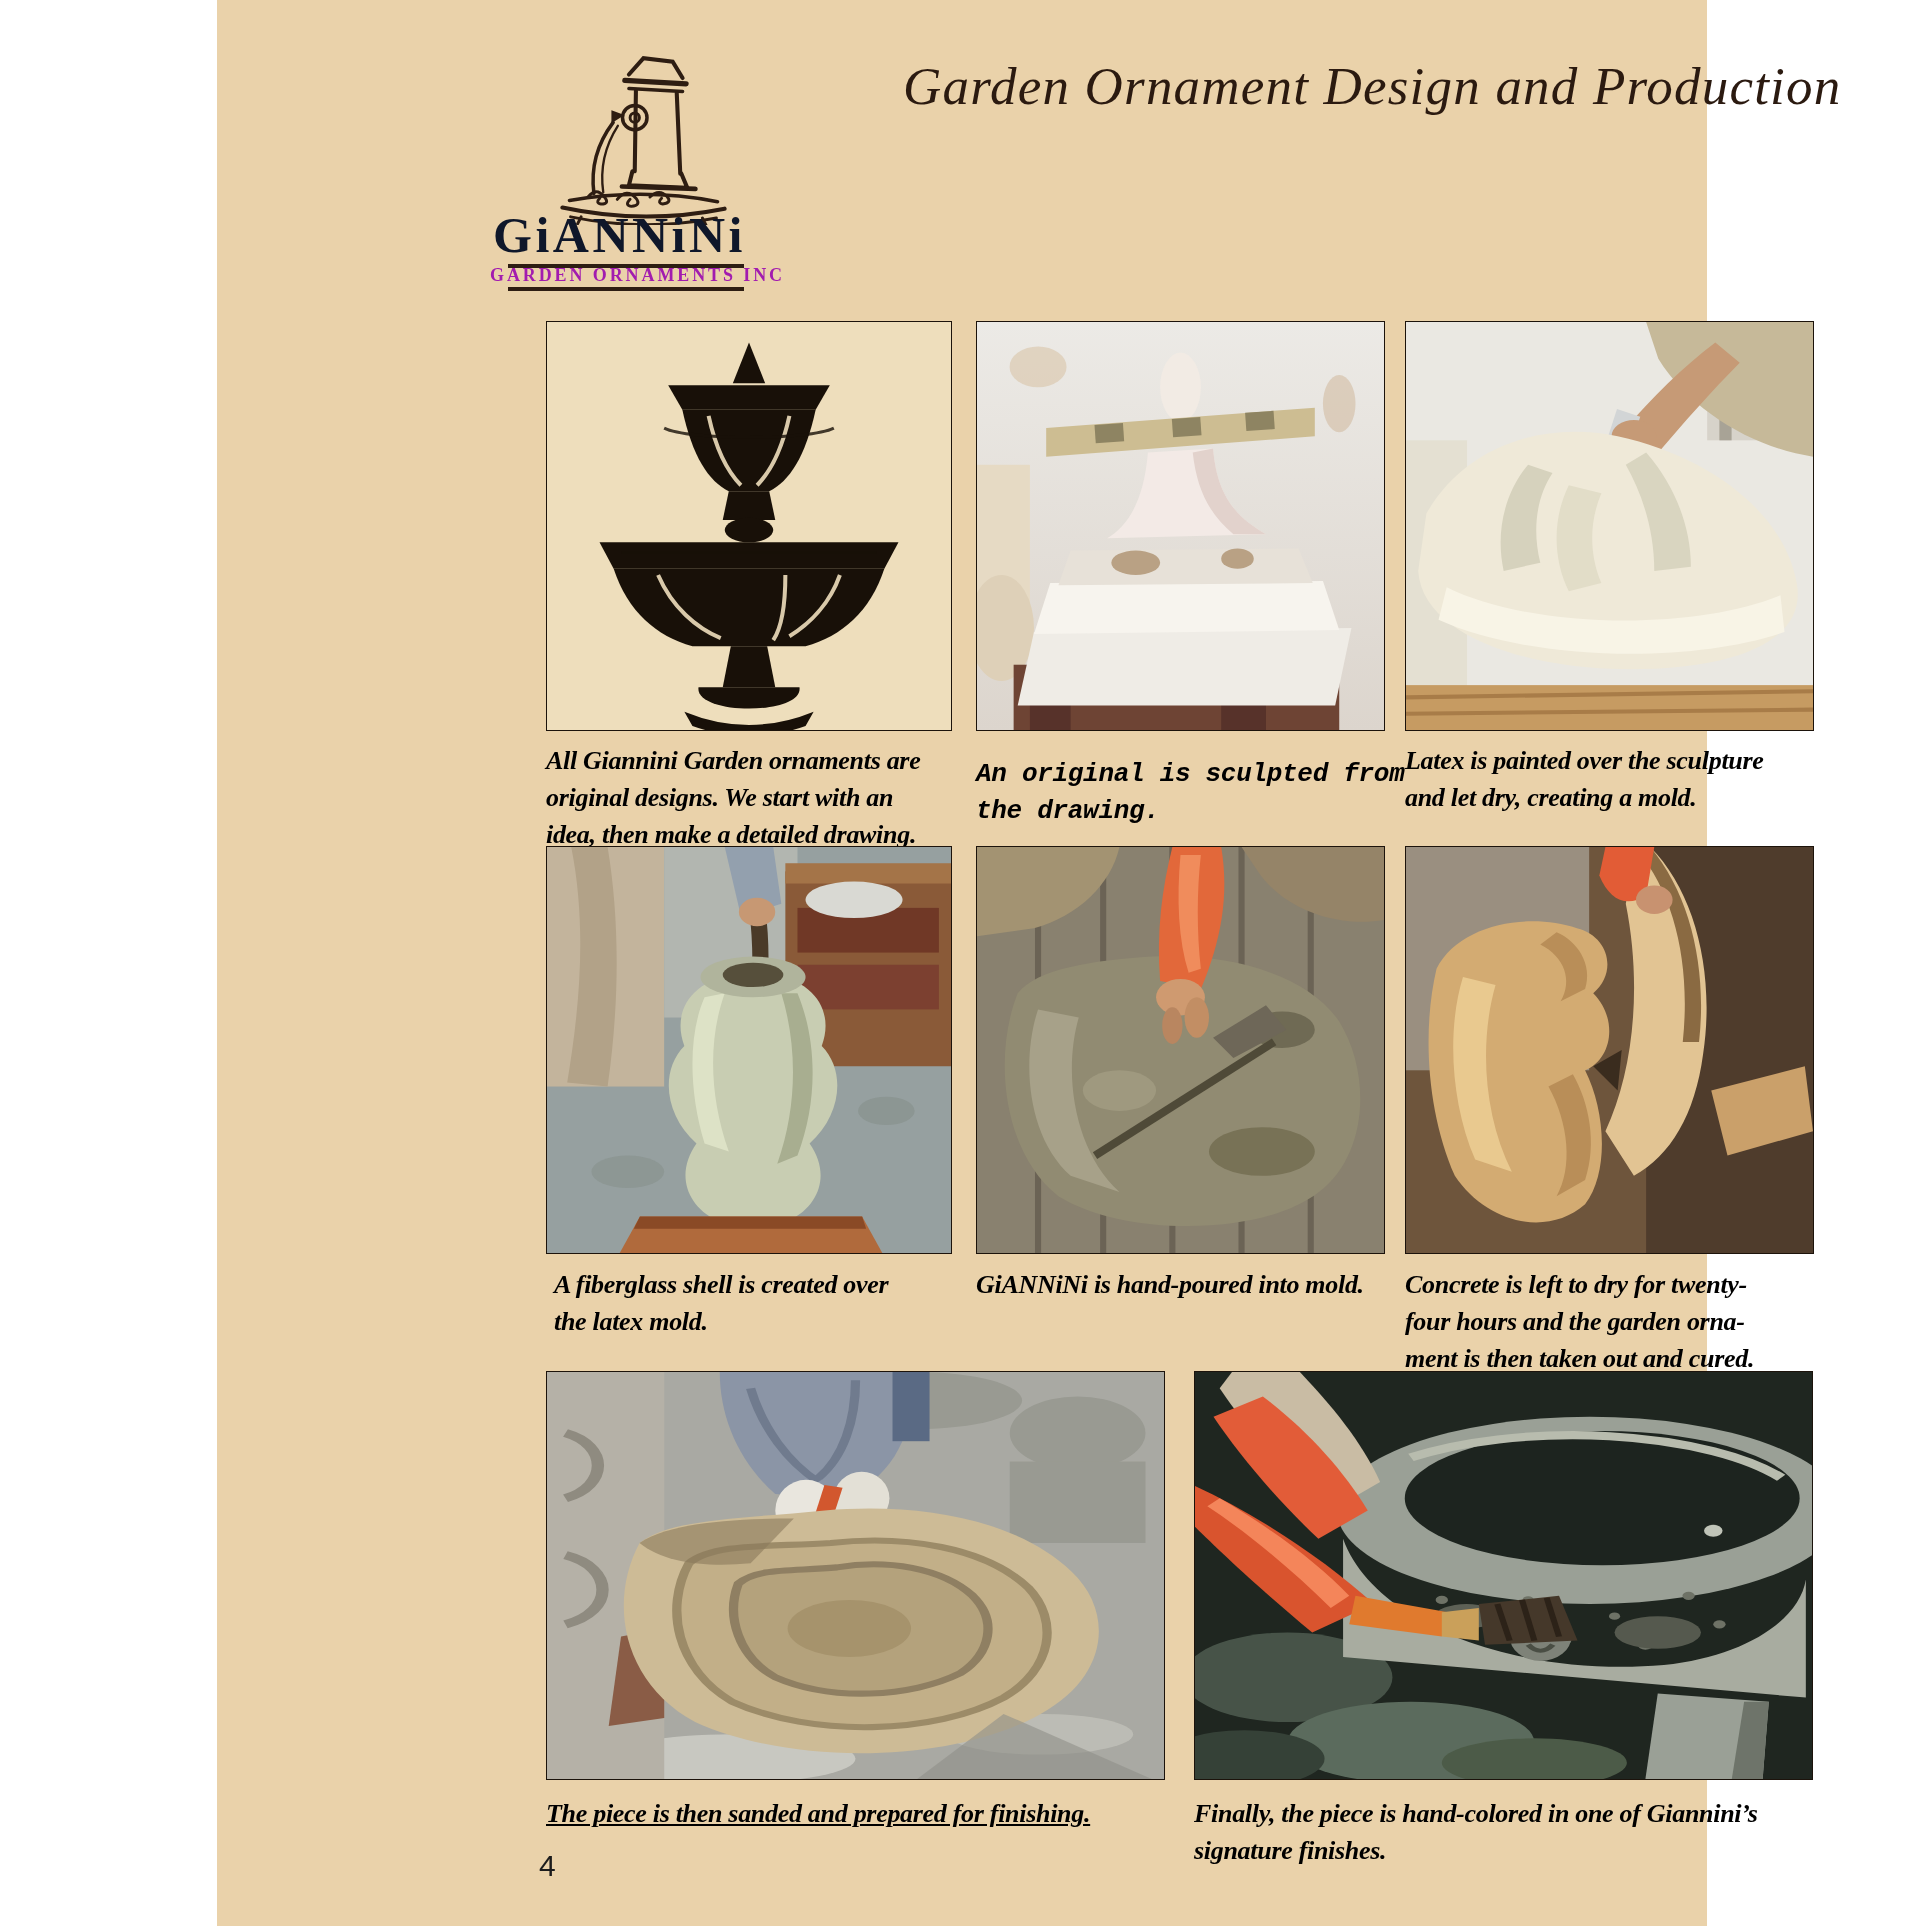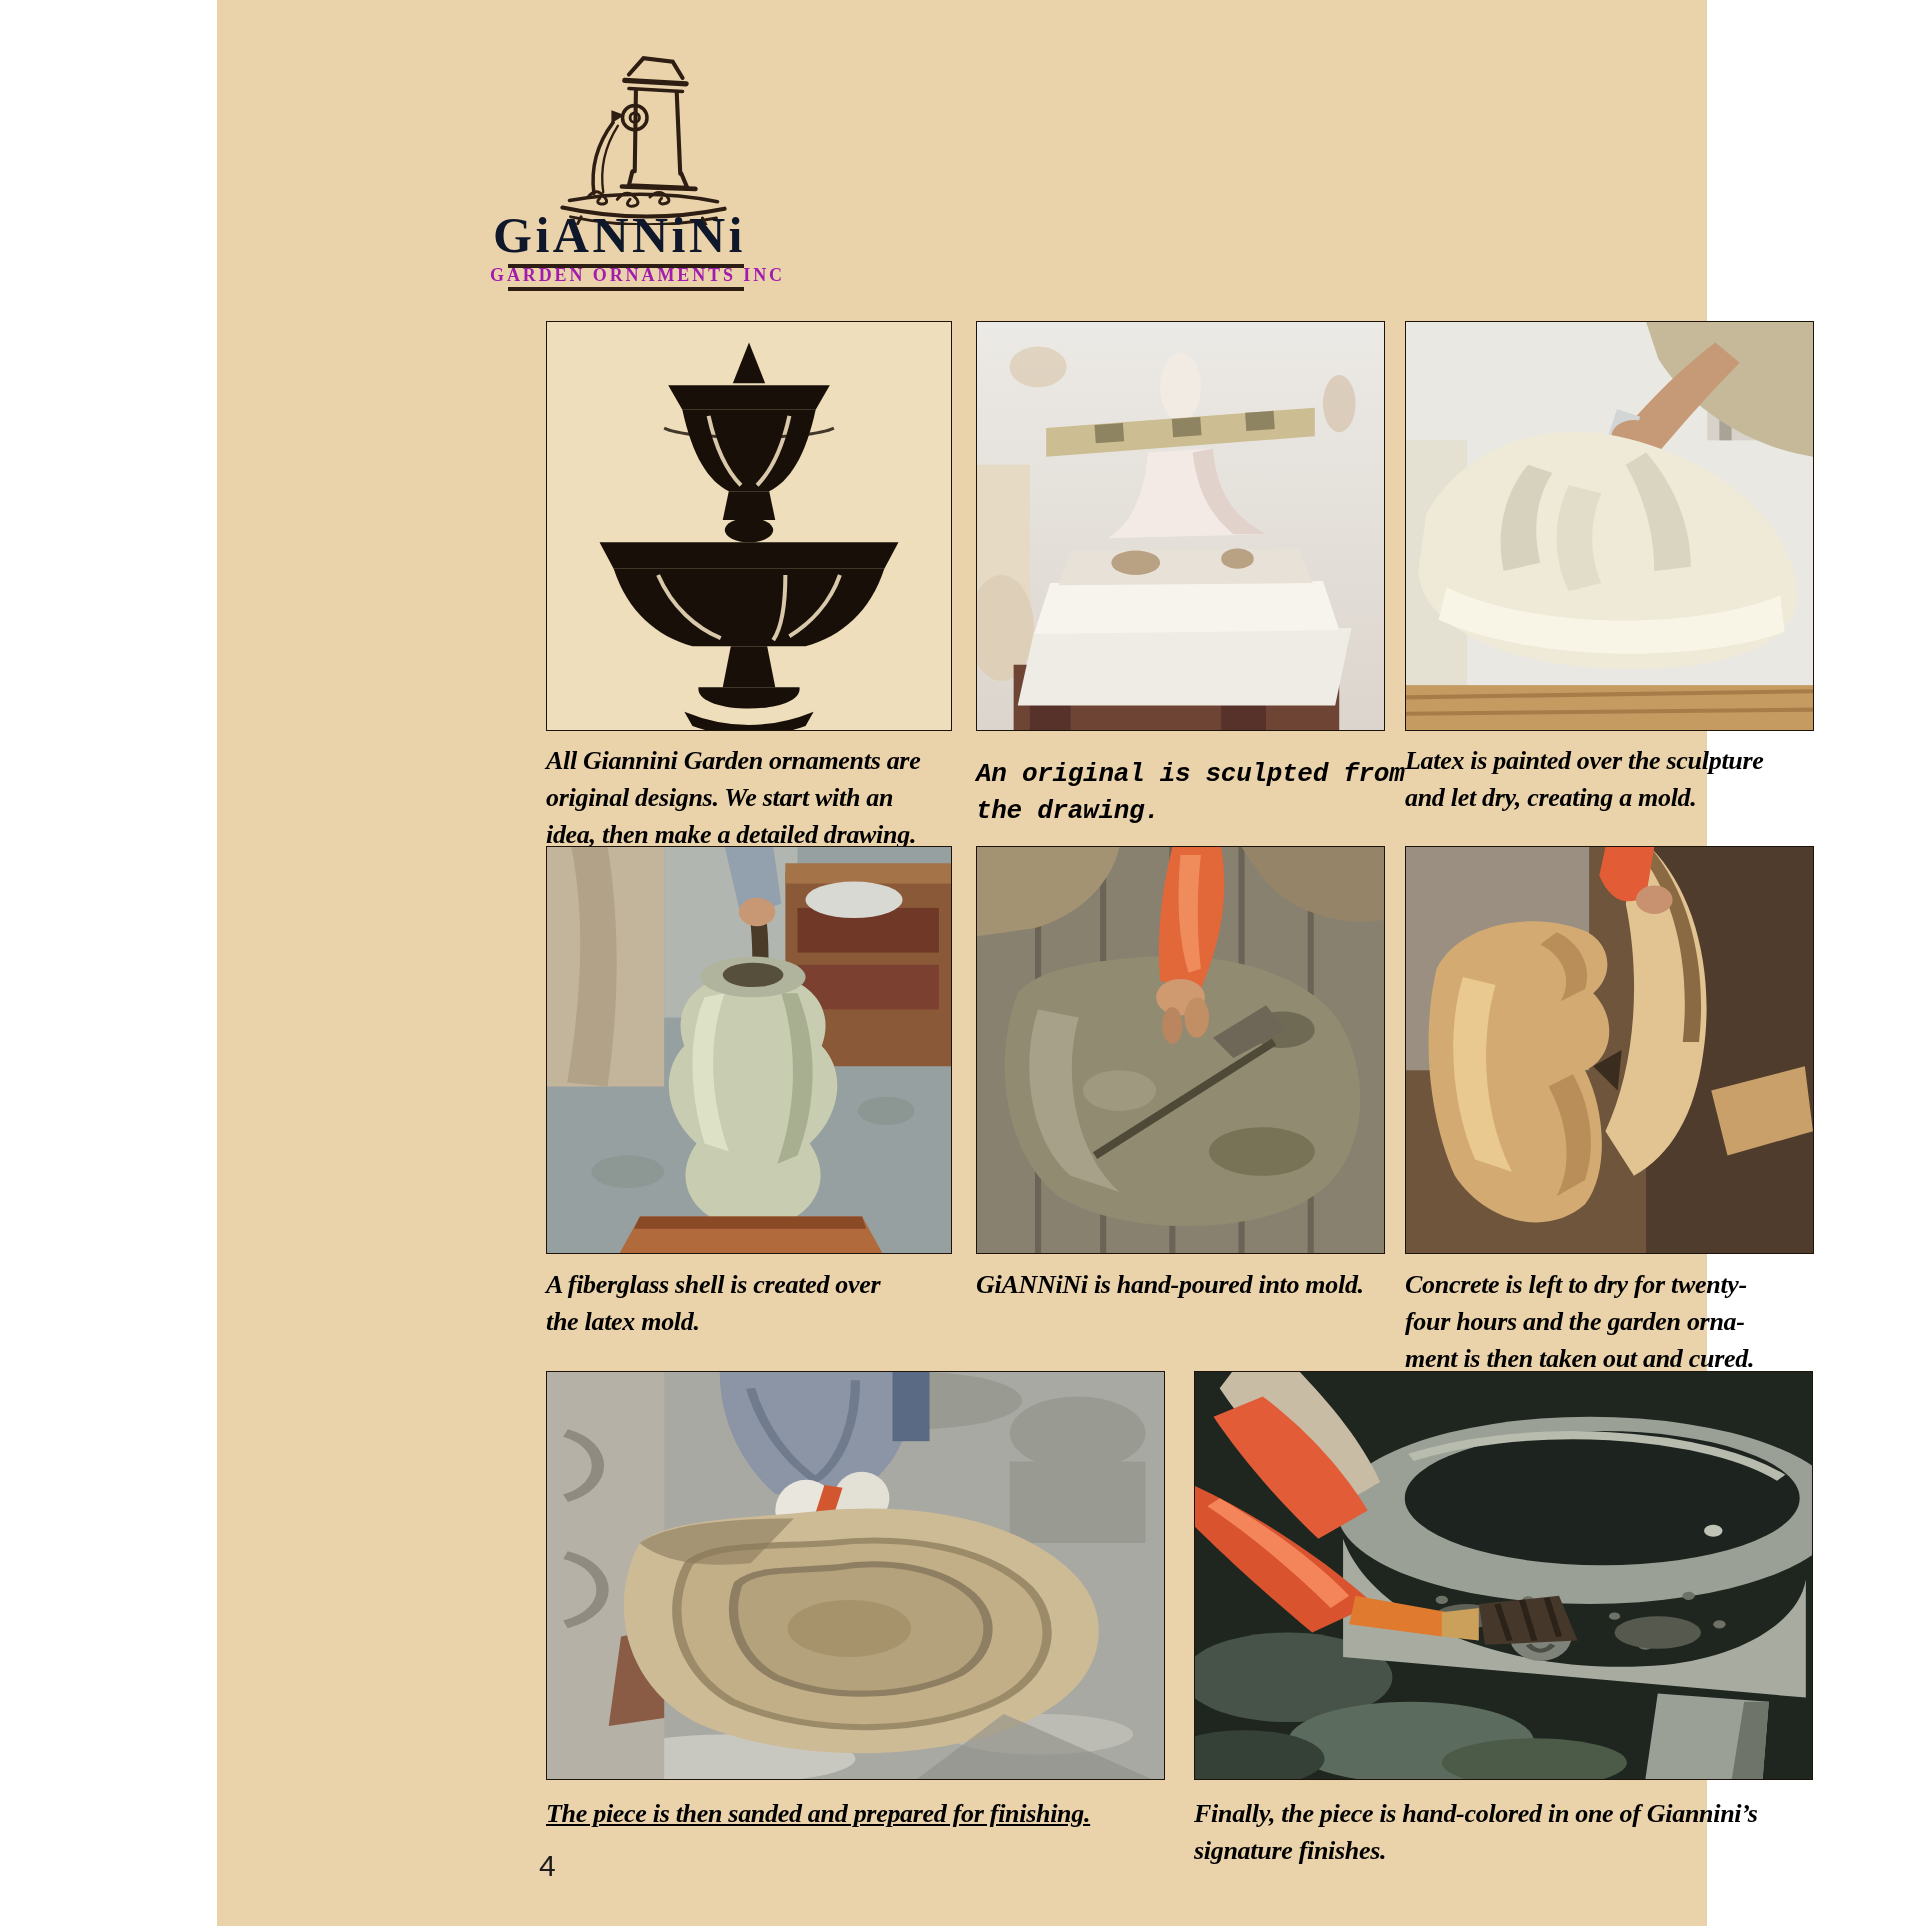--- a/index.html
+++ b/index.html
@@ -60,20 +60,21 @@
       <path d="M38 258 Q165 236 292 260" stroke-width="6"></path>
       <path d="M26 270 Q165 300 304 272" stroke-width="7"></path>
       <path d="M40 286 Q165 312 290 288" stroke-width="5"></path>
       <path d="M52 298 L58 286 M272 300 L266 288" stroke-width="5"></path>
     </svg>
     <div class="logo-word">GiANNiNi</div>
     <div class="logo-rule1"></div>
     <div class="logo-tag">GARDEN ORNAMENTS INC</div>
     <div class="logo-rule2"></div>
 
+    <h1 class="title" style="margin:0;">Garden Ornament Design and Production</h1>
 
     <figure class="step" style="left:329px;top:321px;width:406px;">
       <div class="photo-frame" style="height:410px;background:#eedebc;">
         <svg viewBox="0 0 200 200" preserveAspectRatio="none">
           <rect width="200" height="200" fill="#eedebc"></rect>
           <g fill="#181008">
             <path d="M100 10 L92 30 L108 30 Z"></path>
             <path d="M60 31 L140 31 L133 43 L67 43 Z"></path>
             <path d="M67 43 C72 66 80 78 90 83 L110 83 C120 78 128 66 133 43 Z"></path>
             <path d="M90 83 L87 97 L113 97 L110 83 Z"></path>
@@ -183,21 +184,21 @@
           <path d="M78 74 C70 92 70 120 78 146 L90 150 C80 122 80 94 88 72 Z" fill="#dde2c6"></path>
           <path d="M124 72 C134 96 134 126 124 152 L114 156 C124 128 124 98 116 72 Z" fill="#a8ae90"></path>
           <ellipse cx="102" cy="64" rx="26" ry="10" fill="#b0b49c"></ellipse>
           <ellipse cx="102" cy="63" rx="15" ry="6" fill="#564f3b"></ellipse>
           <path d="M46 182 L156 182 L166 200 L36 200 Z" fill="#b06a3c"></path>
           <path d="M46 182 L156 182 L158 188 L43 188 Z" fill="#8a4a26"></path>
           <ellipse cx="40" cy="160" rx="18" ry="8" fill="#89938f" opacity="0.7"></ellipse>
           <ellipse cx="168" cy="130" rx="14" ry="7" fill="#87918d" opacity="0.7"></ellipse>
         </svg>
       </div>
-      <figcaption class="cap" style="top:420px;width:432px;">A fiberglass shell is created over
+      <figcaption class="cap" style="top:420px;width:432px;margin-left:8px;">A fiberglass shell is created over
 the latex mold.</figcaption>
     </figure>
 
     <figure class="step" style="left:759px;top:846px;width:409px;">
       <div class="photo-frame" style="height:408px;">
         <svg viewBox="0 0 200 200" preserveAspectRatio="none">
           <rect width="200" height="200" fill="#89816f"></rect>
           <g stroke="#6b6355" stroke-width="3">
             <path d="M30 0 V200"></path>
               <path d="M62 0 V200"></path>

